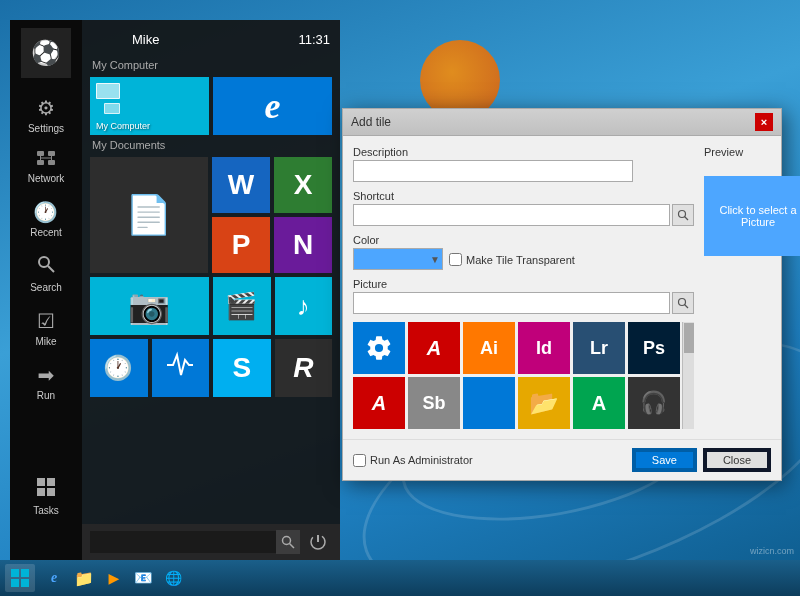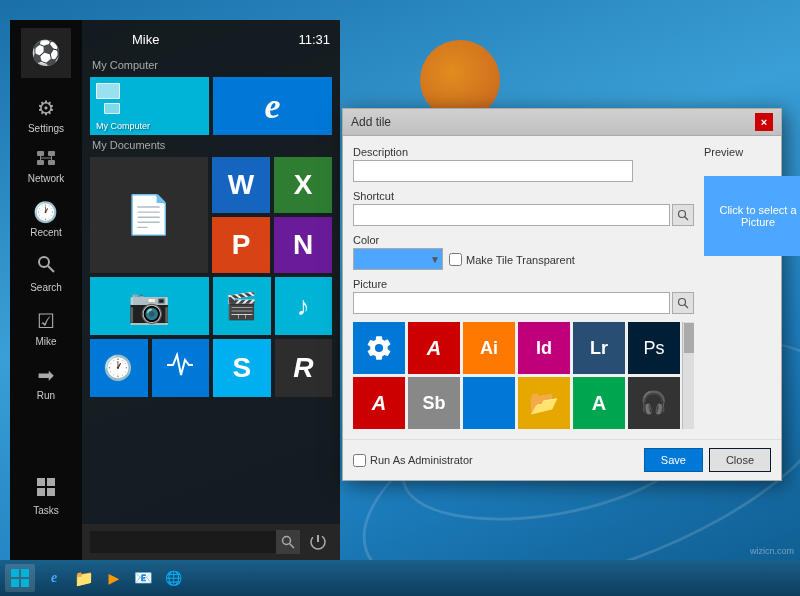--- a/index.html
+++ b/index.html
@@ -347,21 +347,21 @@
       display: flex;
       align-items: center;
       justify-content: space-between;
       border-top: 1px solid #ddd;
     }
     .dialog-btn {
       height: 24px;
       padding: 0 16px;
       font-size: 11px;
       cursor: pointer;
-      border: 1px solid #0f172a;
+      border: 4px solid #0f172a;
     }
     .btn-save {
       background: #0078d7;
       color: white;
       border-color: #005ea6;
     }
     .btn-close {
       background: #e0e0e0;
       color: #333;
     }
@@ -629,21 +629,21 @@
           <div class="app-tile tile-adobe-ai" style="width:52px;height:52px;background:#ff7800;">
             <span style="font-size:18px;font-weight:bold;">Ai</span>
           </div>
           <div class="app-tile" style="width:52px;height:52px;background:#c0007a;">
             <span style="font-size:18px;font-weight:bold;">Id</span>
           </div>
           <div class="app-tile" style="width:52px;height:52px;background:#284f73;">
             <span style="font-size:18px;font-weight:bold;">Lr</span>
           </div>
           <div class="app-tile" style="width:52px;height:52px;background:#001e36;">
-            <span style="font-size:18px;font-weight:normal;">Ps</span>
+            <span style="font-size:18px;font-weight:bold;">Ps</span>
           </div>
 
           <div class="app-tile tile-adobe-red" style="width:52px;height:52px;background:#c00;">
             <span style="font-size:20px;font-weight:bold;font-style:italic;">A</span>
           </div>
           <div class="app-tile" style="width:52px;height:52px;background:#888;">
             <span style="font-size:18px;font-weight:bold;">Sb</span>
           </div>
           <div class="app-tile" style="width:52px;height:52px;background:#0078d7;">
             <div style="display:flex;flex-direction:column;gap:2px;padding:6px;">

